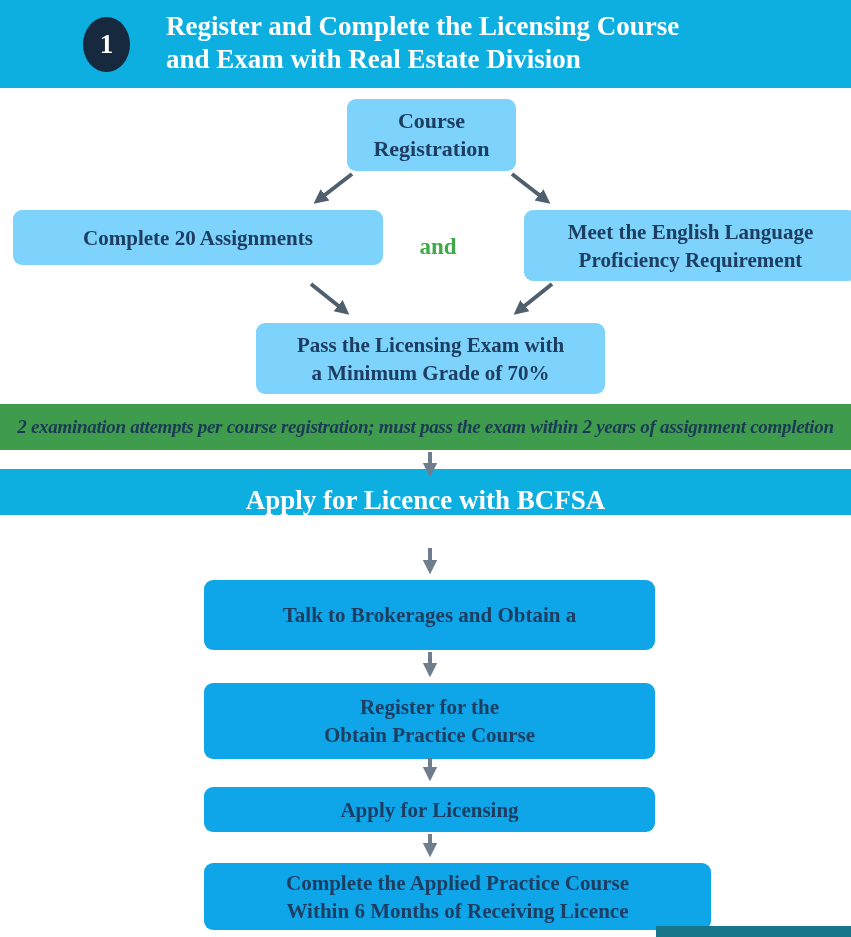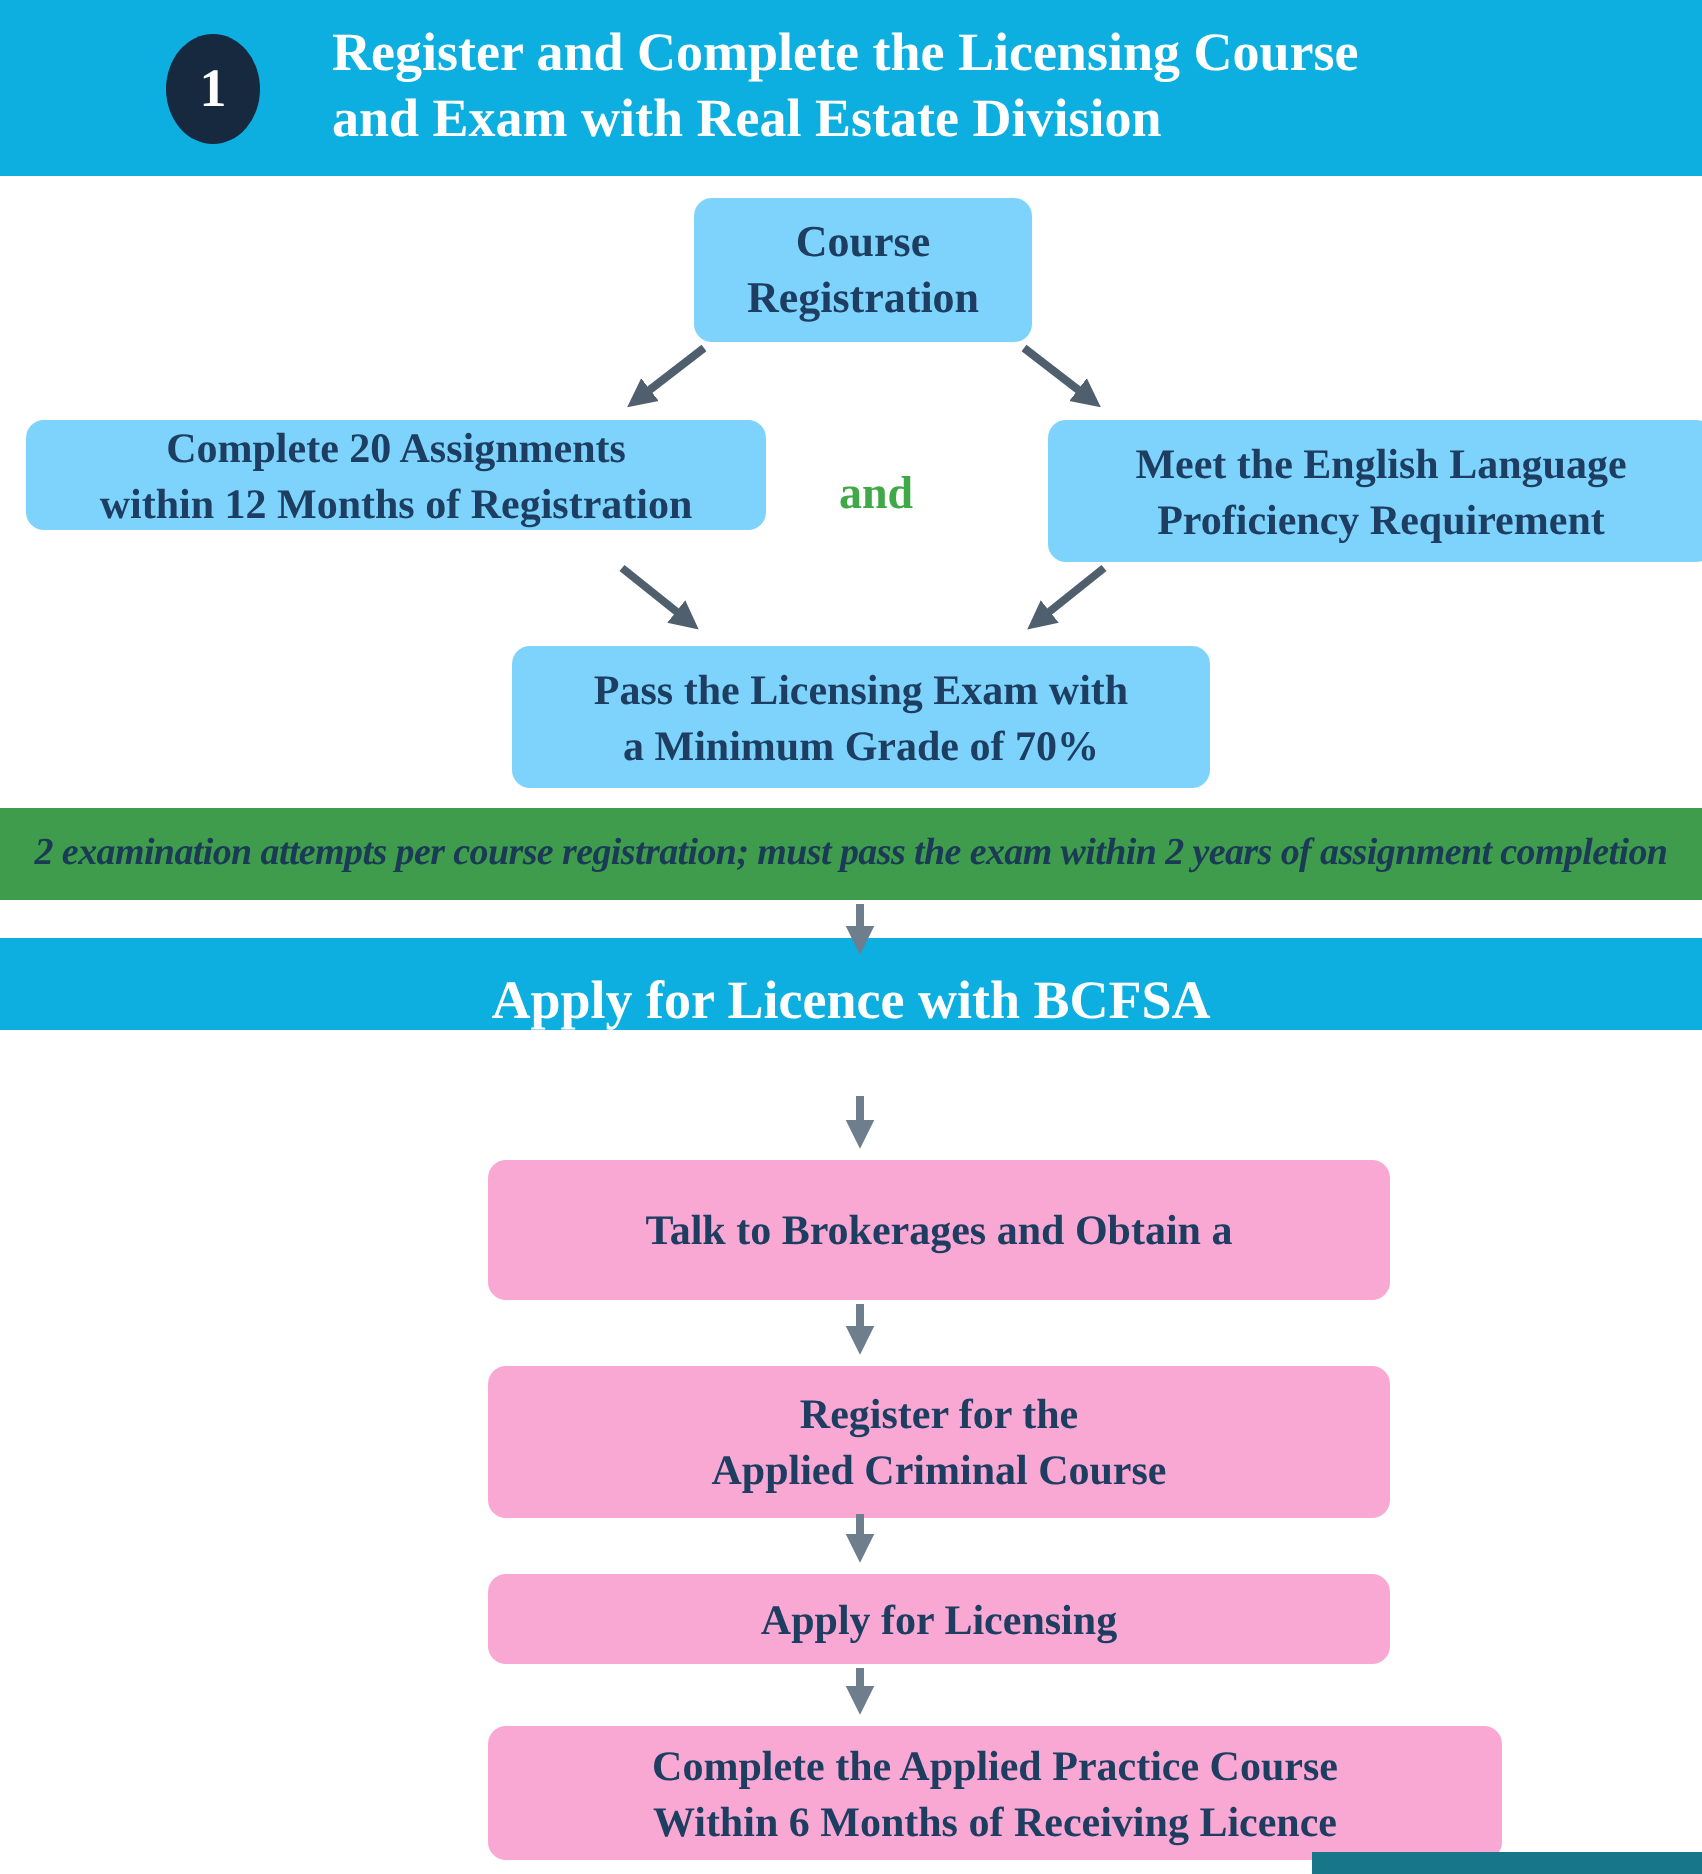--- a/index.html
+++ b/index.html
@@ -20,21 +20,21 @@
     position:absolute;color:#ffffff;font-weight:bold;font-size:27px;line-height:33px;
   }
   #title1{left:166px;top:10px;text-align:left;}
   #title2{left:0;top:0;width:851px;height:62px;display:flex;align-items:center;justify-content:center;}
   .fbox{
     position:absolute;border-radius:9px;display:flex;flex-direction:column;
     align-items:center;justify-content:center;
     color:#1d3d61;font-weight:bold;font-size:21px;line-height:28px;text-align:center;
   }
   .gray{background:#7dd3fc;}
-  .lblue{background:#f9a8d4;margin-left:40px;}
+  .lblue{background:#0ea5e9;}
   #box-course{left:347px;top:99px;width:169px;height:72px;font-size:22px;}
   #box-assign{left:13px;top:210px;width:370px;height:55px;}
   #box-english{left:524px;top:210px;width:333px;height:71px;}
   #box-exam{left:256px;top:323px;width:349px;height:71px;}
   #and-label{
     position:absolute;left:404px;top:232px;width:68px;height:30px;
     display:flex;align-items:center;justify-content:center;
     color:#3fa847;font-weight:bold;font-size:23px;
   }
   #note-band{
@@ -66,21 +66,20 @@
     </div>
   </div>
 
   <div class="fbox gray" id="box-course">
     <div class="line-div">Course</div>
     <div class="line-div">Registration</div>
   </div>
 
   <div class="fbox gray" id="box-assign">
     <div class="line-div">Complete 20 Assignments</div>
-    <div class="line-div">within 12 Months of Registration</div>
   </div>
 
   <div id="and-label">and</div>
 
   <div class="fbox gray" id="box-english">
     <div class="line-div">Meet the English Language</div>
     <div class="line-div">Proficiency Requirement</div>
   </div>
 
   <div class="fbox gray" id="box-exam">
@@ -98,21 +97,21 @@
     </div>
 
   </div>
 
   <div class="fbox lblue" id="bbox1">
     <div class="line-div">Talk to Brokerages and Obtain a</div>
   </div>
 
   <div class="fbox lblue" id="bbox2">
     <div class="line-div">Register for the</div>
-    <div class="line-div">Applied Criminal Course</div>
+    <div class="line-div">Obtain Practice Course</div>
   </div>
 
   <div class="fbox lblue" id="bbox3">
     <div class="line-div">Apply for Licensing</div>
   </div>
 
   <div class="fbox lblue" id="bbox4">
     <div class="line-div">Complete the Applied Practice Course</div>
     <div class="line-div">Within 6 Months of Receiving Licence</div>
   </div>

